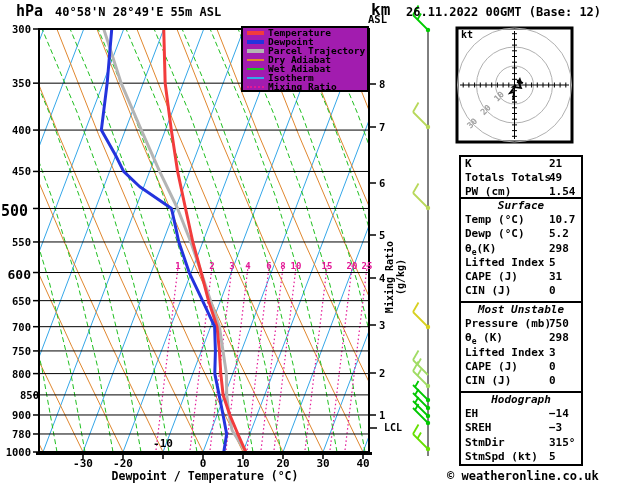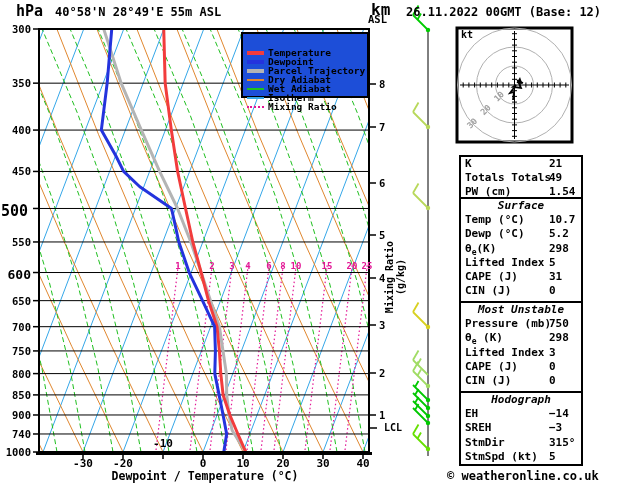--- a/index.html
+++ b/index.html
@@ -3,22 +3,22 @@
 <meta charset="utf-8">
 <style>
   html,body{margin:0;padding:0;background:#fff;}
   .canvas{position:relative;width:629px;height:486px;background:#fff;overflow:hidden;
           font-family:"DejaVu Sans Mono","Liberation Mono",monospace;color:#000;}
   .t{position:absolute;white-space:pre;line-height:1;}
   .bold{font-weight:bold;}
   #chart-svg{position:absolute;left:0;top:0;}
   .tick-label{position:absolute;font-weight:bold;}
   
-  .legend{position:absolute;left:241px;top:26px;width:128px;height:66px;background:#1d4ed8;
-          border:2px solid #000;box-sizing:border-box;padding-top:14px;margin-top:6px;}
+  .legend{position:absolute;left:241px;top:26px;width:128px;height:66px;background:#a21caf;
+          border:2px solid #000;box-sizing:border-box;padding-top:0;}
   .legend-row{display:flex;align-items:center;height:9.1px;}
   .legend-swatch{width:17px;margin:0 4px 0 4px;flex:0 0 auto;}
   .legend-label{font-size:9.5px;font-weight:bold;line-height:1;}
   
   .pbox{position:absolute;left:459px;width:124px;background:#fff;border:2px solid #000;
         box-sizing:border-box;font-size:11px;font-weight:bold;}
   .ptitle{text-align:center;height:14.2px;line-height:14.2px;font-style:italic;}
   .prow{position:relative;height:14.2px;line-height:14.2px;}
   .plabel{position:absolute;left:4px;top:0;white-space:pre;}
   .pvalue{position:absolute;left:88px;top:0;white-space:pre;}
@@ -312,23 +312,23 @@
       <div class="tick-label" style="left: 1px; top: 77.1588px; width: 30px; text-align: right; font-size: 10.5px; position: absolute;">350</div>
       <div class="tick-label" style="left: 1px; top: 124.073px; width: 30px; text-align: right; font-size: 10.5px; position: absolute;">400</div>
       <div class="tick-label" style="left: 1px; top: 165.455px; width: 30px; text-align: right; font-size: 10.5px; position: absolute;">450</div>
       <div class="tick-label" style="left: 1px; top: 202.472px; width: 30px; text-align: left; font-size: 15px; position: absolute;">500</div>
       <div class="tick-label" style="left: 1px; top: 235.958px; width: 30px; text-align: right; font-size: 10.5px; position: absolute;">550</div>
       <div class="tick-label" style="left: 1px; top: 266.528px; width: 30px; text-align: right; font-size: 13px; position: absolute;">600</div>
       <div class="tick-label" style="left: 1px; top: 294.65px; width: 30px; text-align: right; font-size: 10.5px; position: absolute;">650</div>
       <div class="tick-label" style="left: 1px; top: 320.687px; width: 30px; text-align: right; font-size: 10.5px; position: absolute;">700</div>
       <div class="tick-label" style="left: 1px; top: 344.927px; width: 30px; text-align: right; font-size: 10.5px; position: absolute;">750</div>
       <div class="tick-label" style="left: 1px; top: 367.601px; width: 30px; text-align: right; font-size: 10.5px; position: absolute;">800</div>
-      <div class="tick-label" style="left: 1px; top: 388.901px; width: 30px; text-align: right; font-size: 10.5px; position: absolute;">850</div>
+      <div class="tick-label" style="left: 1px; top: 388.901px; width: 30px; text-align: right; font-size: 10.5px; position: absolute; padding-left: 8px;">850</div>
       <div class="tick-label" style="left: 1px; top: 408.983px; width: 30px; text-align: right; font-size: 10.5px; position: absolute;">900</div>
-      <div class="tick-label" style="left: 1px; top: 427.979px; width: 30px; text-align: right; font-size: 10.5px; position: absolute;">740</div>
+      <div class="tick-label" style="left: 1px; top: 427.979px; width: 30px; text-align: right; font-size: 10.5px; position: absolute;">780</div>
       <div class="tick-label" style="left: 1px; top: 446px; width: 30px; text-align: right; font-size: 10.5px; position: absolute;">1000</div>
       <div class="tick-label" style="left: 68px; top: 457px; width: 30px; text-align: center; font-size: 11px; position: absolute;">-30</div>
       <div class="tick-label" style="left: 108px; top: 457px; width: 30px; text-align: center; font-size: 11px; position: absolute;">-20</div>
       <div class="tick-label" style="left: 148px; top: 437px; width: 30px; text-align: center; font-size: 11px; position: absolute;">-10</div>
       <div class="tick-label" style="left: 188px; top: 457px; width: 30px; text-align: center; font-size: 11px; position: absolute;">0</div>
       <div class="tick-label" style="left: 228px; top: 457px; width: 30px; text-align: center; font-size: 11px; position: absolute;">10</div>
       <div class="tick-label" style="left: 268px; top: 457px; width: 30px; text-align: center; font-size: 11px; position: absolute;">20</div>
       <div class="tick-label" style="left: 308px; top: 457px; width: 30px; text-align: center; font-size: 11px; position: absolute;">30</div>
       <div class="tick-label" style="left: 348px; top: 457px; width: 30px; text-align: center; font-size: 11px; position: absolute;">40</div>
       <div class="tick-label" style="left: 379px; top: 78px; font-size: 10.5px; position: absolute;">8</div>

